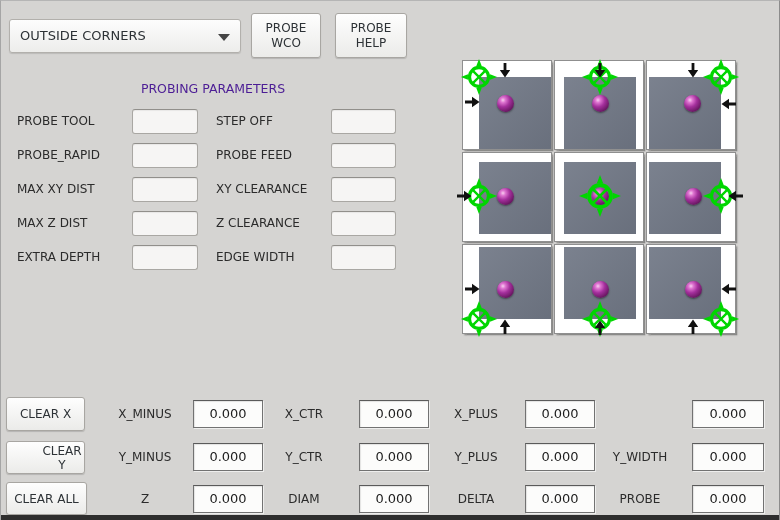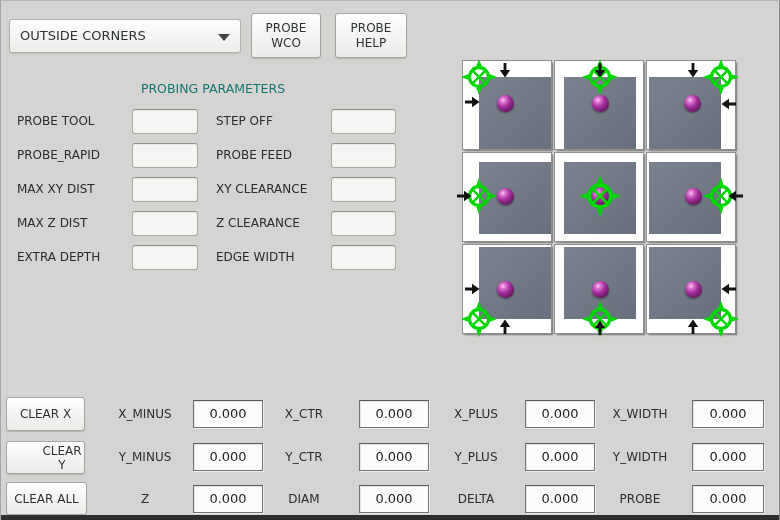--- a/index.html
+++ b/index.html
@@ -31,21 +31,21 @@
     border:1px solid #a8a6a2;border-radius:3px;
     box-shadow:0 1px 1px rgba(0,0,0,0.15);
     text-align:center;color:#2d3236;
     display:flex;flex-direction:column;justify-content:center;
     font-family:inherit;font-size:12px;padding:0;cursor:default;
   }
   .btn span{display:block;line-height:15px;}
   .btn-wco{left:250px;top:12px;width:70px;height:45px;}
   .btn-help{left:334px;top:12px;width:72px;height:45px;}
   
-  .param-title{position:absolute;left:60px;top:80px;width:304px;text-align:center;font-size:12.5px;color:#0f766e;}
+  .param-title{position:absolute;left:60px;top:80px;width:304px;text-align:center;font-size:12.5px;color:#4c1d95;}
   .param-row{position:absolute;left:0;width:430px;height:25px;}
   .plabel{position:absolute;top:0;line-height:25px;white-space:nowrap;color:#2b2b2b;}
   .plabel-left{left:16px;}
   .plabel-right{left:215px;}
   .entry{
     position:absolute;top:0;height:25px;box-sizing:border-box;
     background:#f6f5f4;border:1px solid #a9a7a3;border-top-color:#918f8b;
     border-radius:3px;font-family:inherit;font-size:12px;padding:0 5px;color:#222;
     box-shadow:inset 0 1px 1px rgba(0,0,0,0.06);
   }
@@ -294,21 +294,20 @@
 <button class="btn clear-btn clear-y">CLEAR Y</button>
 <button class="btn clear-btn clear-all">CLEAR ALL</button>
 
 <div class="res-row" style="top:399px;">
   <span class="rlabel rl1">X_MINUS</span>
   <div class="rfield rf1">0.000</div>
   <span class="rlabel rl2">X_CTR</span>
   <div class="rfield rf2">0.000</div>
   <span class="rlabel rl3">X_PLUS</span>
   <div class="rfield rf3">0.000</div>
-  <span class="rlabel rl4">X_WIDTH</span>
   <div class="rfield rf4">0.000</div>
 </div>
 <div class="res-row" style="top:442px;">
   <span class="rlabel rl1">Y_MINUS</span>
   <div class="rfield rf1">0.000</div>
   <span class="rlabel rl2">Y_CTR</span>
   <div class="rfield rf2">0.000</div>
   <span class="rlabel rl3">Y_PLUS</span>
   <div class="rfield rf3">0.000</div>
   <span class="rlabel rl4">Y_WIDTH</span>

